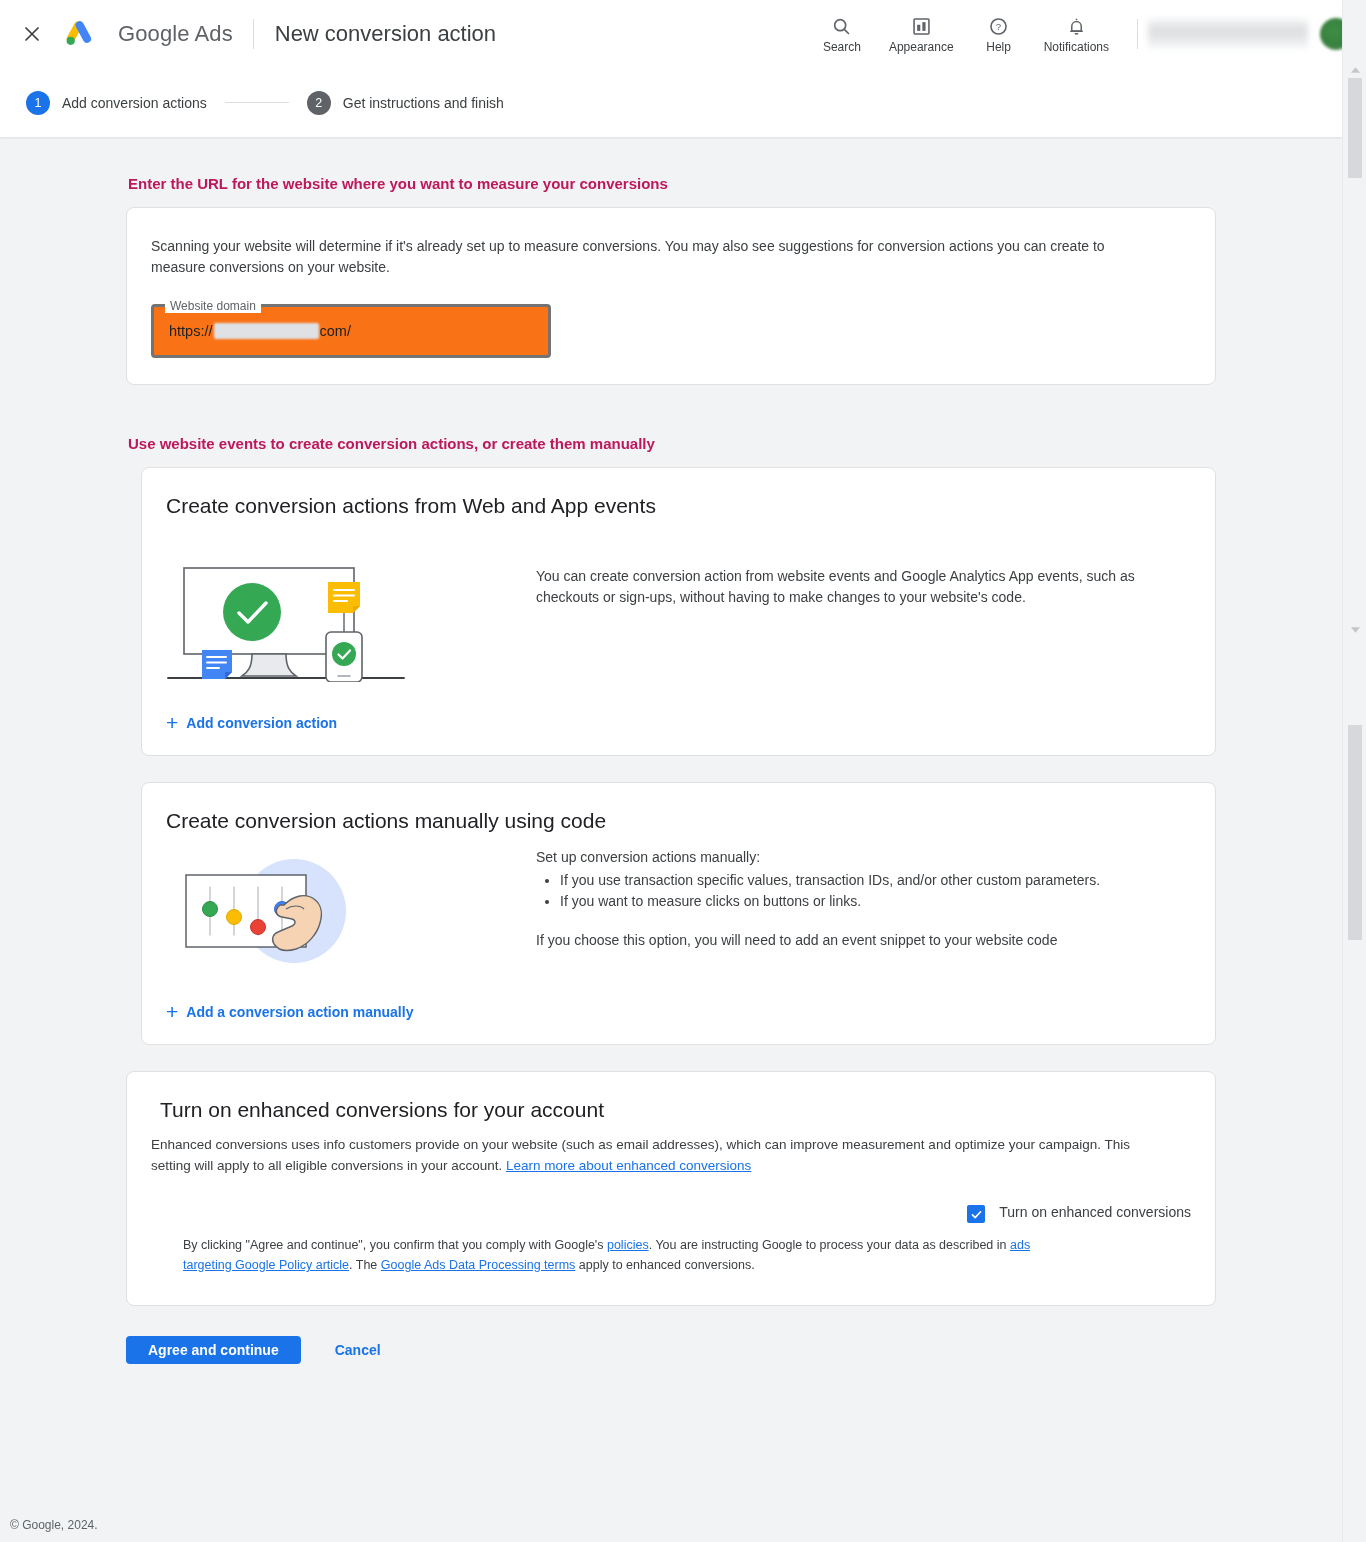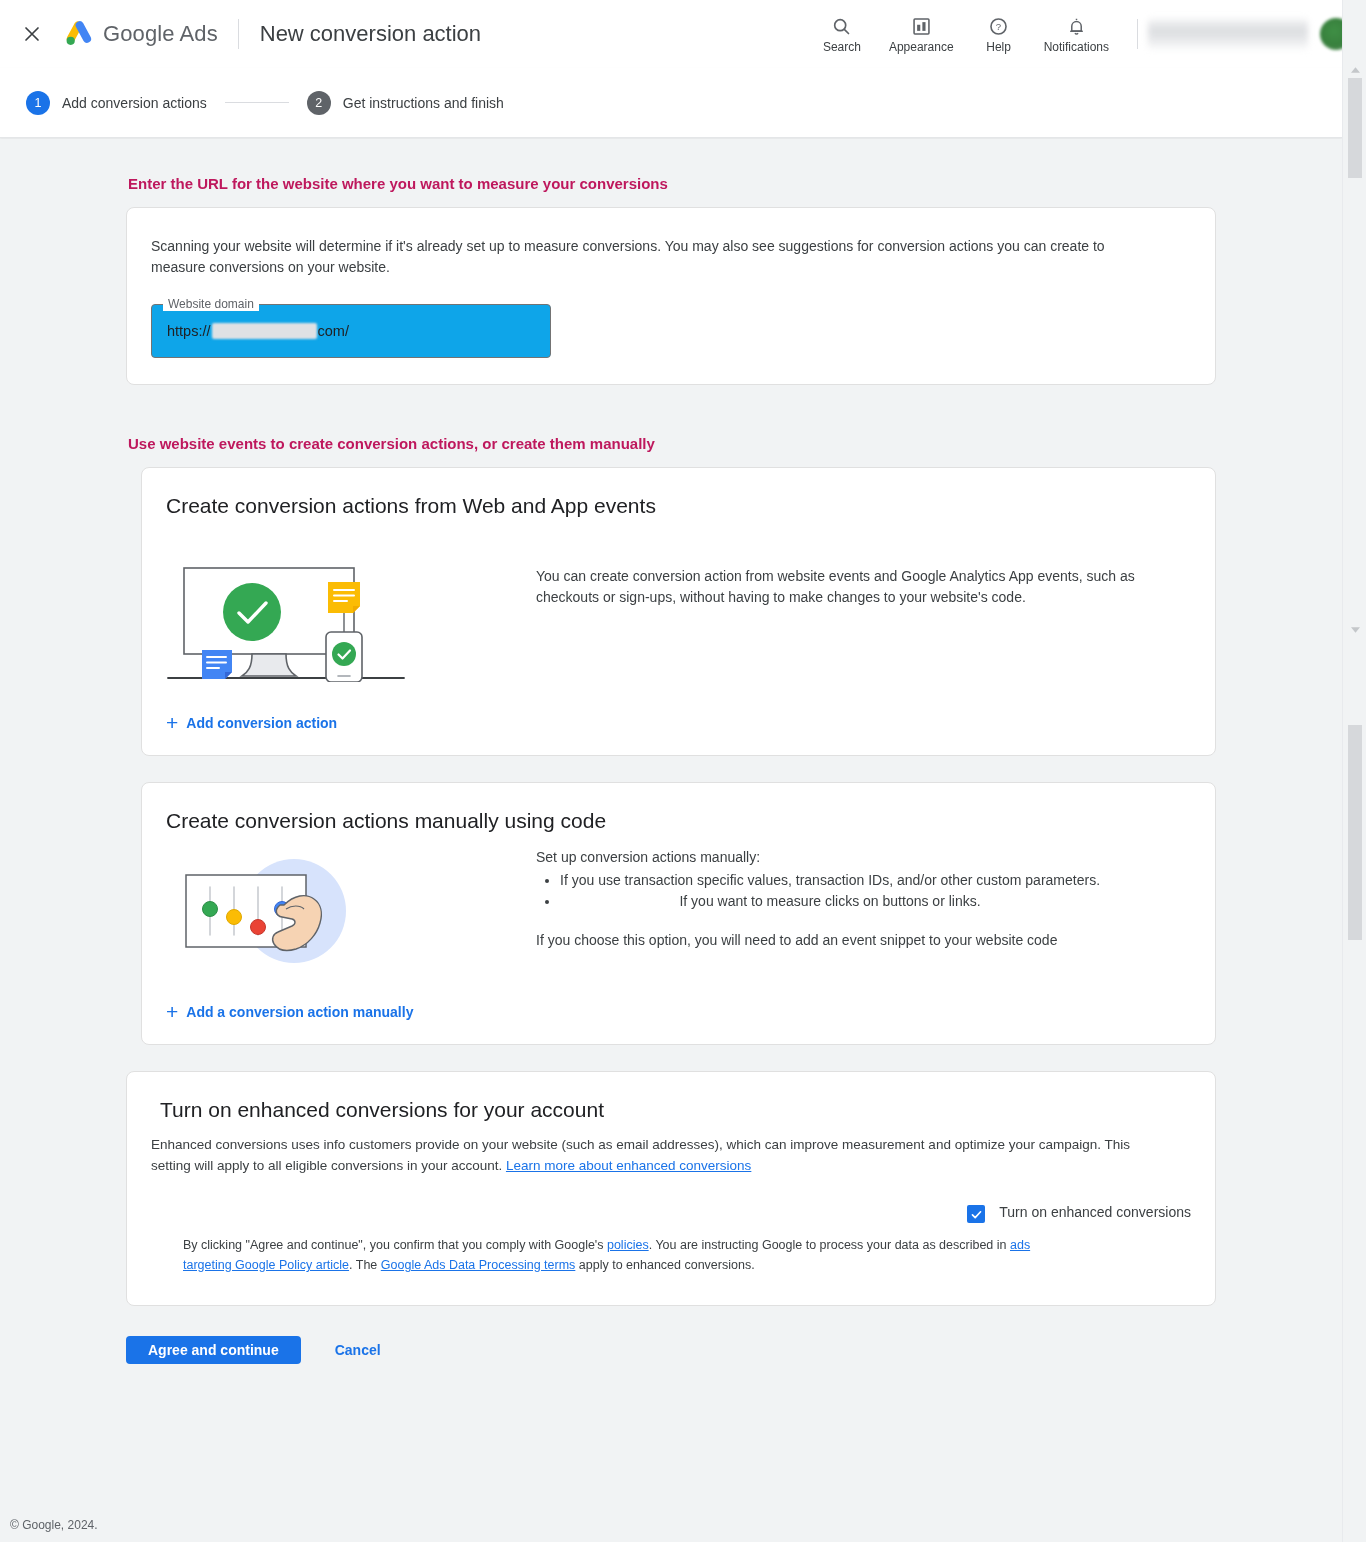--- a/index.html
+++ b/index.html
@@ -25,21 +25,21 @@
     display: flex; align-items: center;
   }
   .close-btn {
     width: 28px; height: 28px; margin-left: 18px;
     display: flex; align-items: center; justify-content: center;
     cursor: pointer; color: #3c4043;
     border-radius: 50%;
   }
   .close-btn svg { display: block; }
   .brand {
-    display: flex; align-items: center; gap: 9px;
+    display: flex; align-items: center; gap: 24px;
     margin-left: 18px;
   }
   .brand-logo { width: 30px; height: 28px; display:block; }
   .brand-text {
     font-size: 22px; color: #5f6368; letter-spacing: .1px;
     white-space: nowrap;
   }
   .title-sep {
     width: 1px; height: 30px; background: #dadce0;
     margin-left: 20px; margin-right: 21px;
@@ -124,23 +124,23 @@
   }
 
   
   .url-card { padding: 28px 24px 26px 24px; }
   .url-desc {
     font-size: 14px; color: #3c4043; line-height: 21px;
     max-width: 1000px; margin: 0 0 26px 0;
   }
   .field {
     position: relative; width: 400px; height: 54px;
-    border: 1px solid #737373; border-radius: 4px;
+    border: 3px solid #737373; border-radius: 4px;
     display: flex; align-items: center; padding: 0 15px;
-    background: #0ea5e9;
+    background: #f97316;
   }
   .field-label {
     position: absolute; top: -8px; left: 11px;
     background: #fff; padding: 0 5px;
     font-size: 12px; color: #5f6368;
   }
   .field-value {
     font-size: 14.5px; color: #202124;
     display: flex; align-items: center;
   }
@@ -158,21 +158,21 @@
   }
   .evt-body { display: flex; align-items: flex-start; }
   .illus-1 { width: 370px; flex: none; padding-top: 36px; }
   .illus-2 { width: 370px; flex: none; padding-top: 10px; }
   .evt-text {
     font-size: 14px; color: #3c4043; line-height: 21px; padding-top: 40px;
   }
   .evt-text.manual { padding-top: 6px; }
   .evt-text p { margin: 0; }
   .evt-text ul { margin: 2px 0 0 0; padding-left: 24px; }
-  .evt-text li { margin: 0; line-height: 21px; text-align: center; }
+  .evt-text li { margin: 0; line-height: 21px; }
   .evt-text .gap { height: 18px; }
   .add-link {
     display: flex; align-items: center; gap: 8px;
     color: #1a73e8; font-size: 14px; font-weight: bold;
     cursor: pointer; margin-top: 26px; width: max-content;
   }
   .add-link .plus { font-size: 21px; font-weight: normal; line-height: 1; }
 
   
   .ec-card { padding: 26px 24px 30px 24px; }

